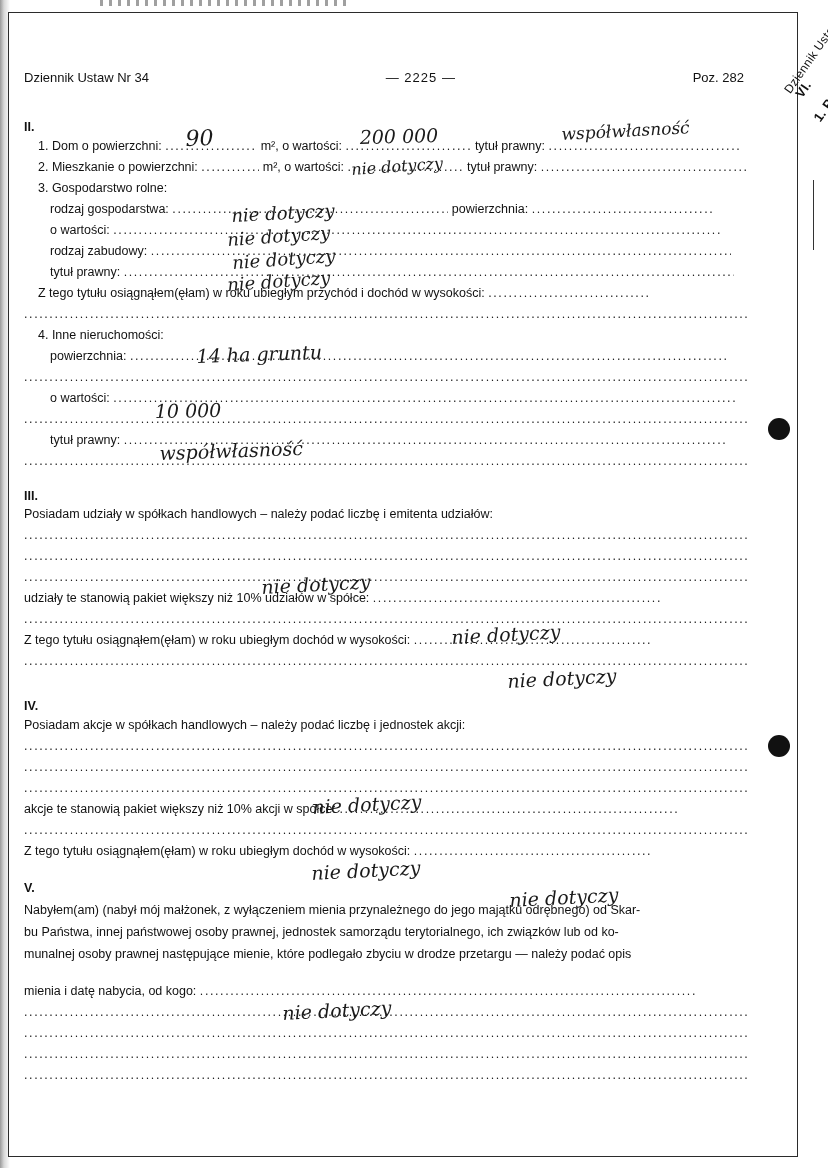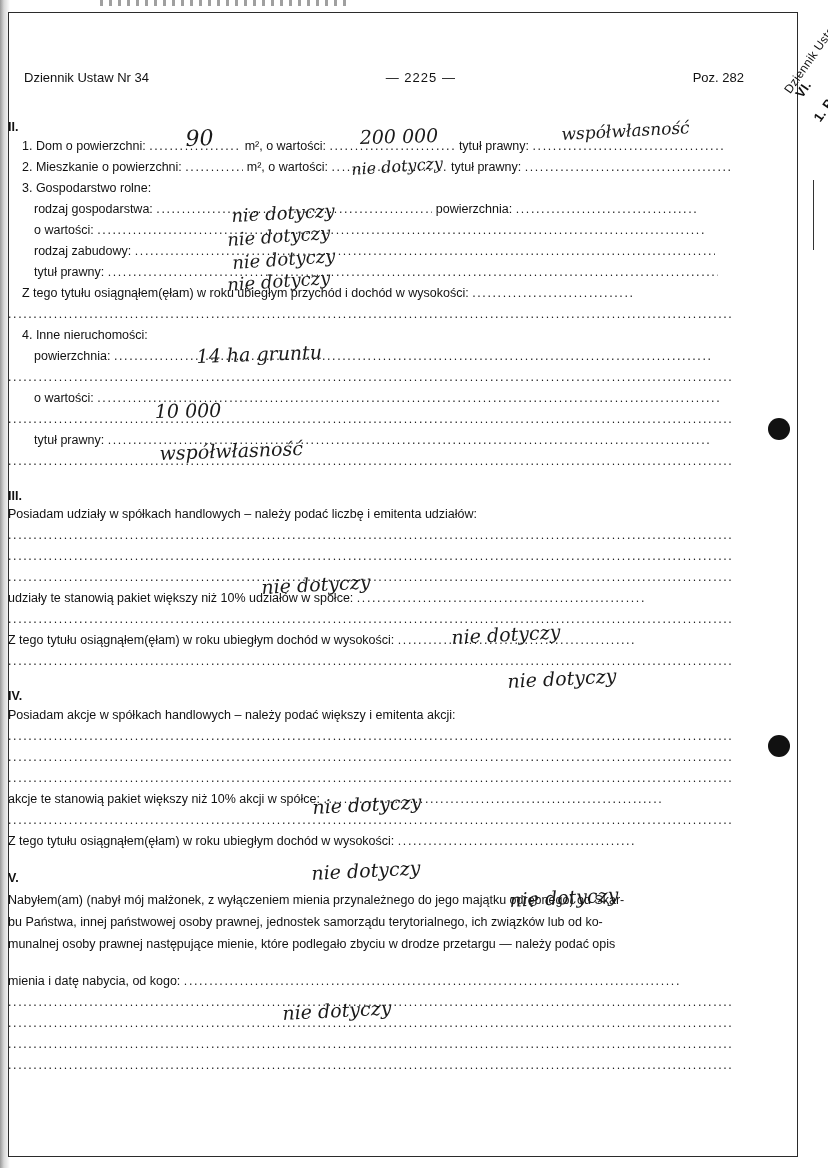--- a/index.html
+++ b/index.html
@@ -90,21 +90,21 @@
   }
   #doc-header .center {
     font-size: 13px;
     letter-spacing: 1px;
     text-align: right;
   }
 
   
   #content {
     position: absolute;
-    left: 8px;
+    left: 24px;
     top: 110px;
     width: 726px;
     font-size: 12.5px;
     line-height: 1.25;
   }
 
   .sect-num {
     font-weight: bold;
     font-size: 12.5px;
     margin-top: 10px;
@@ -303,24 +303,24 @@
 
   <div class="dotline"></div>
 
   <div class="row">
     <span class="txt">Z tego tytułu osiągnąłem(ęłam) w roku ubiegłym dochód w wysokości:</span>
     <span class="dots" style="width:238px"></span>
   </div>
 
   <div class="dotline"></div>
 
-  <div class="sect-num" style="margin-top:14px">IV.</div>
-
-  <div class="row">
-    <span class="txt">Posiadam akcje w spółkach handlowych – należy podać większy i emitenta akcji:</span>
+  <div class="sect-num" style="margin-top:24px">IV.</div>
+
+  <div class="row">
+    <span class="txt">Posiadam akcje w spółkach handlowych – należy podać liczbę i jednostek akcji:</span>
   </div>
 
   <div class="dotline"></div>
   <div class="dotline"></div>
   <div class="dotline"></div>
 
   <div class="row">
     <span class="txt">akcje te stanowią pakiet większy niż 10% akcji w spółce:</span>
     <span class="dots" style="width:340px"></span>
   </div>

